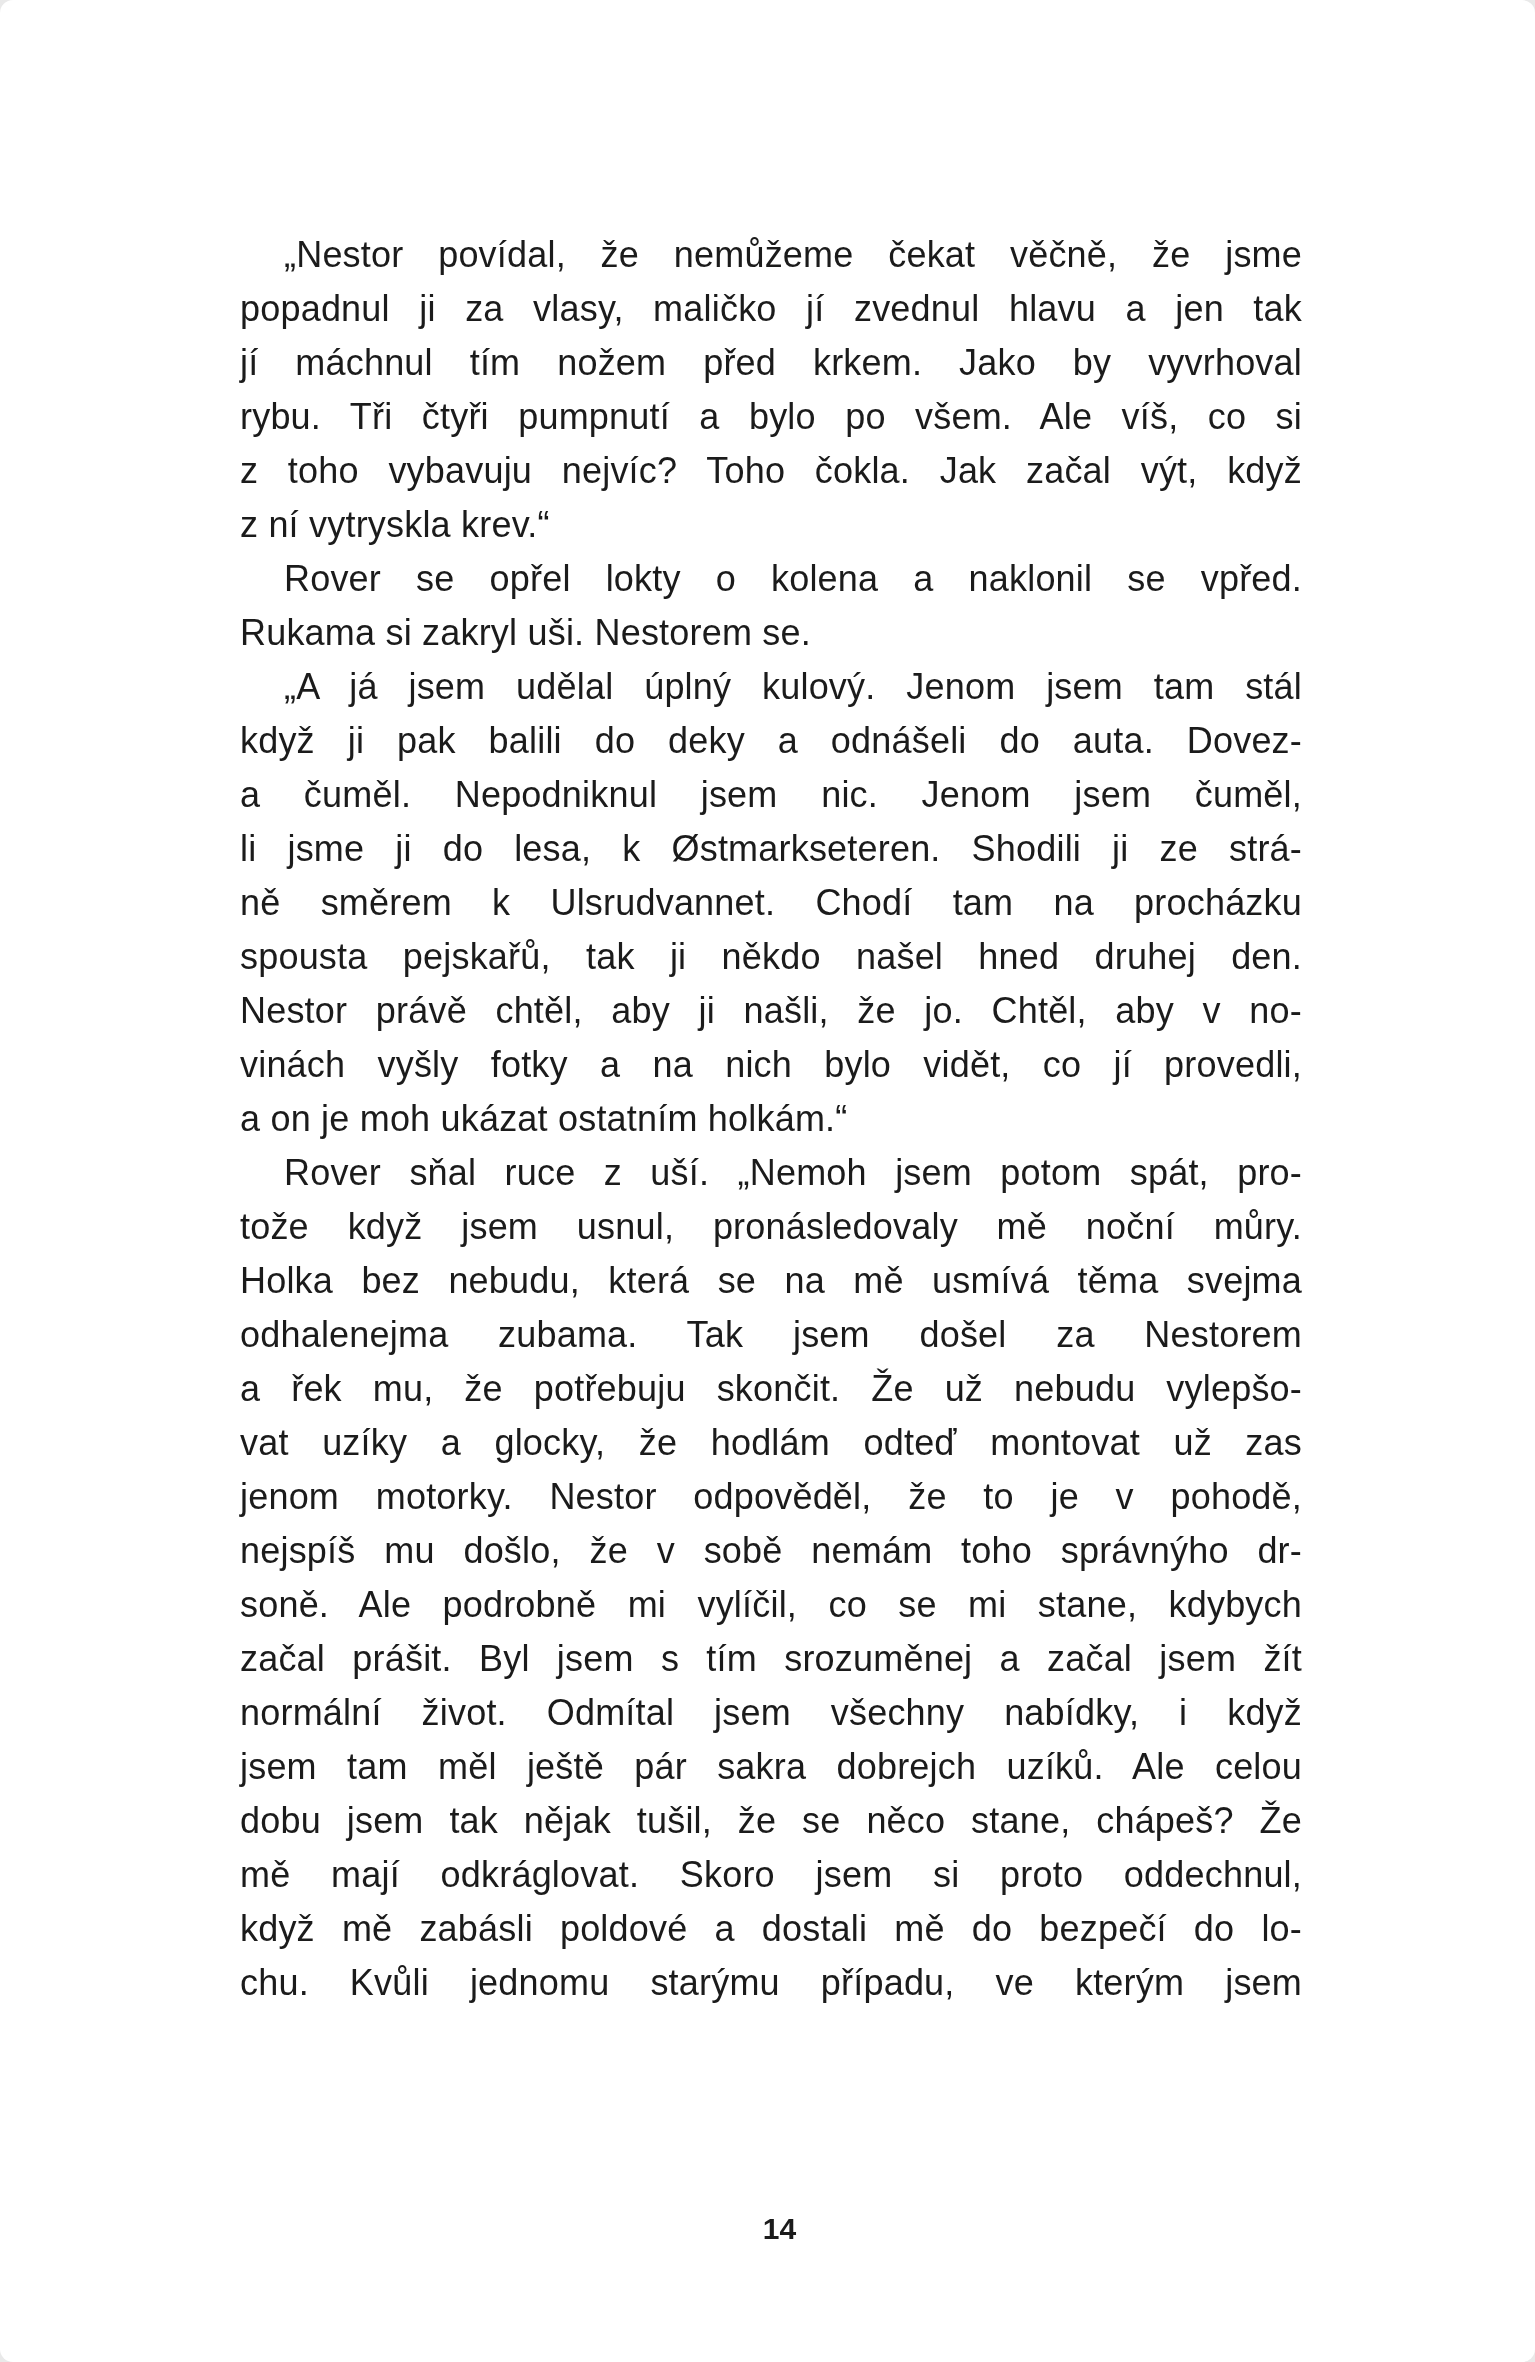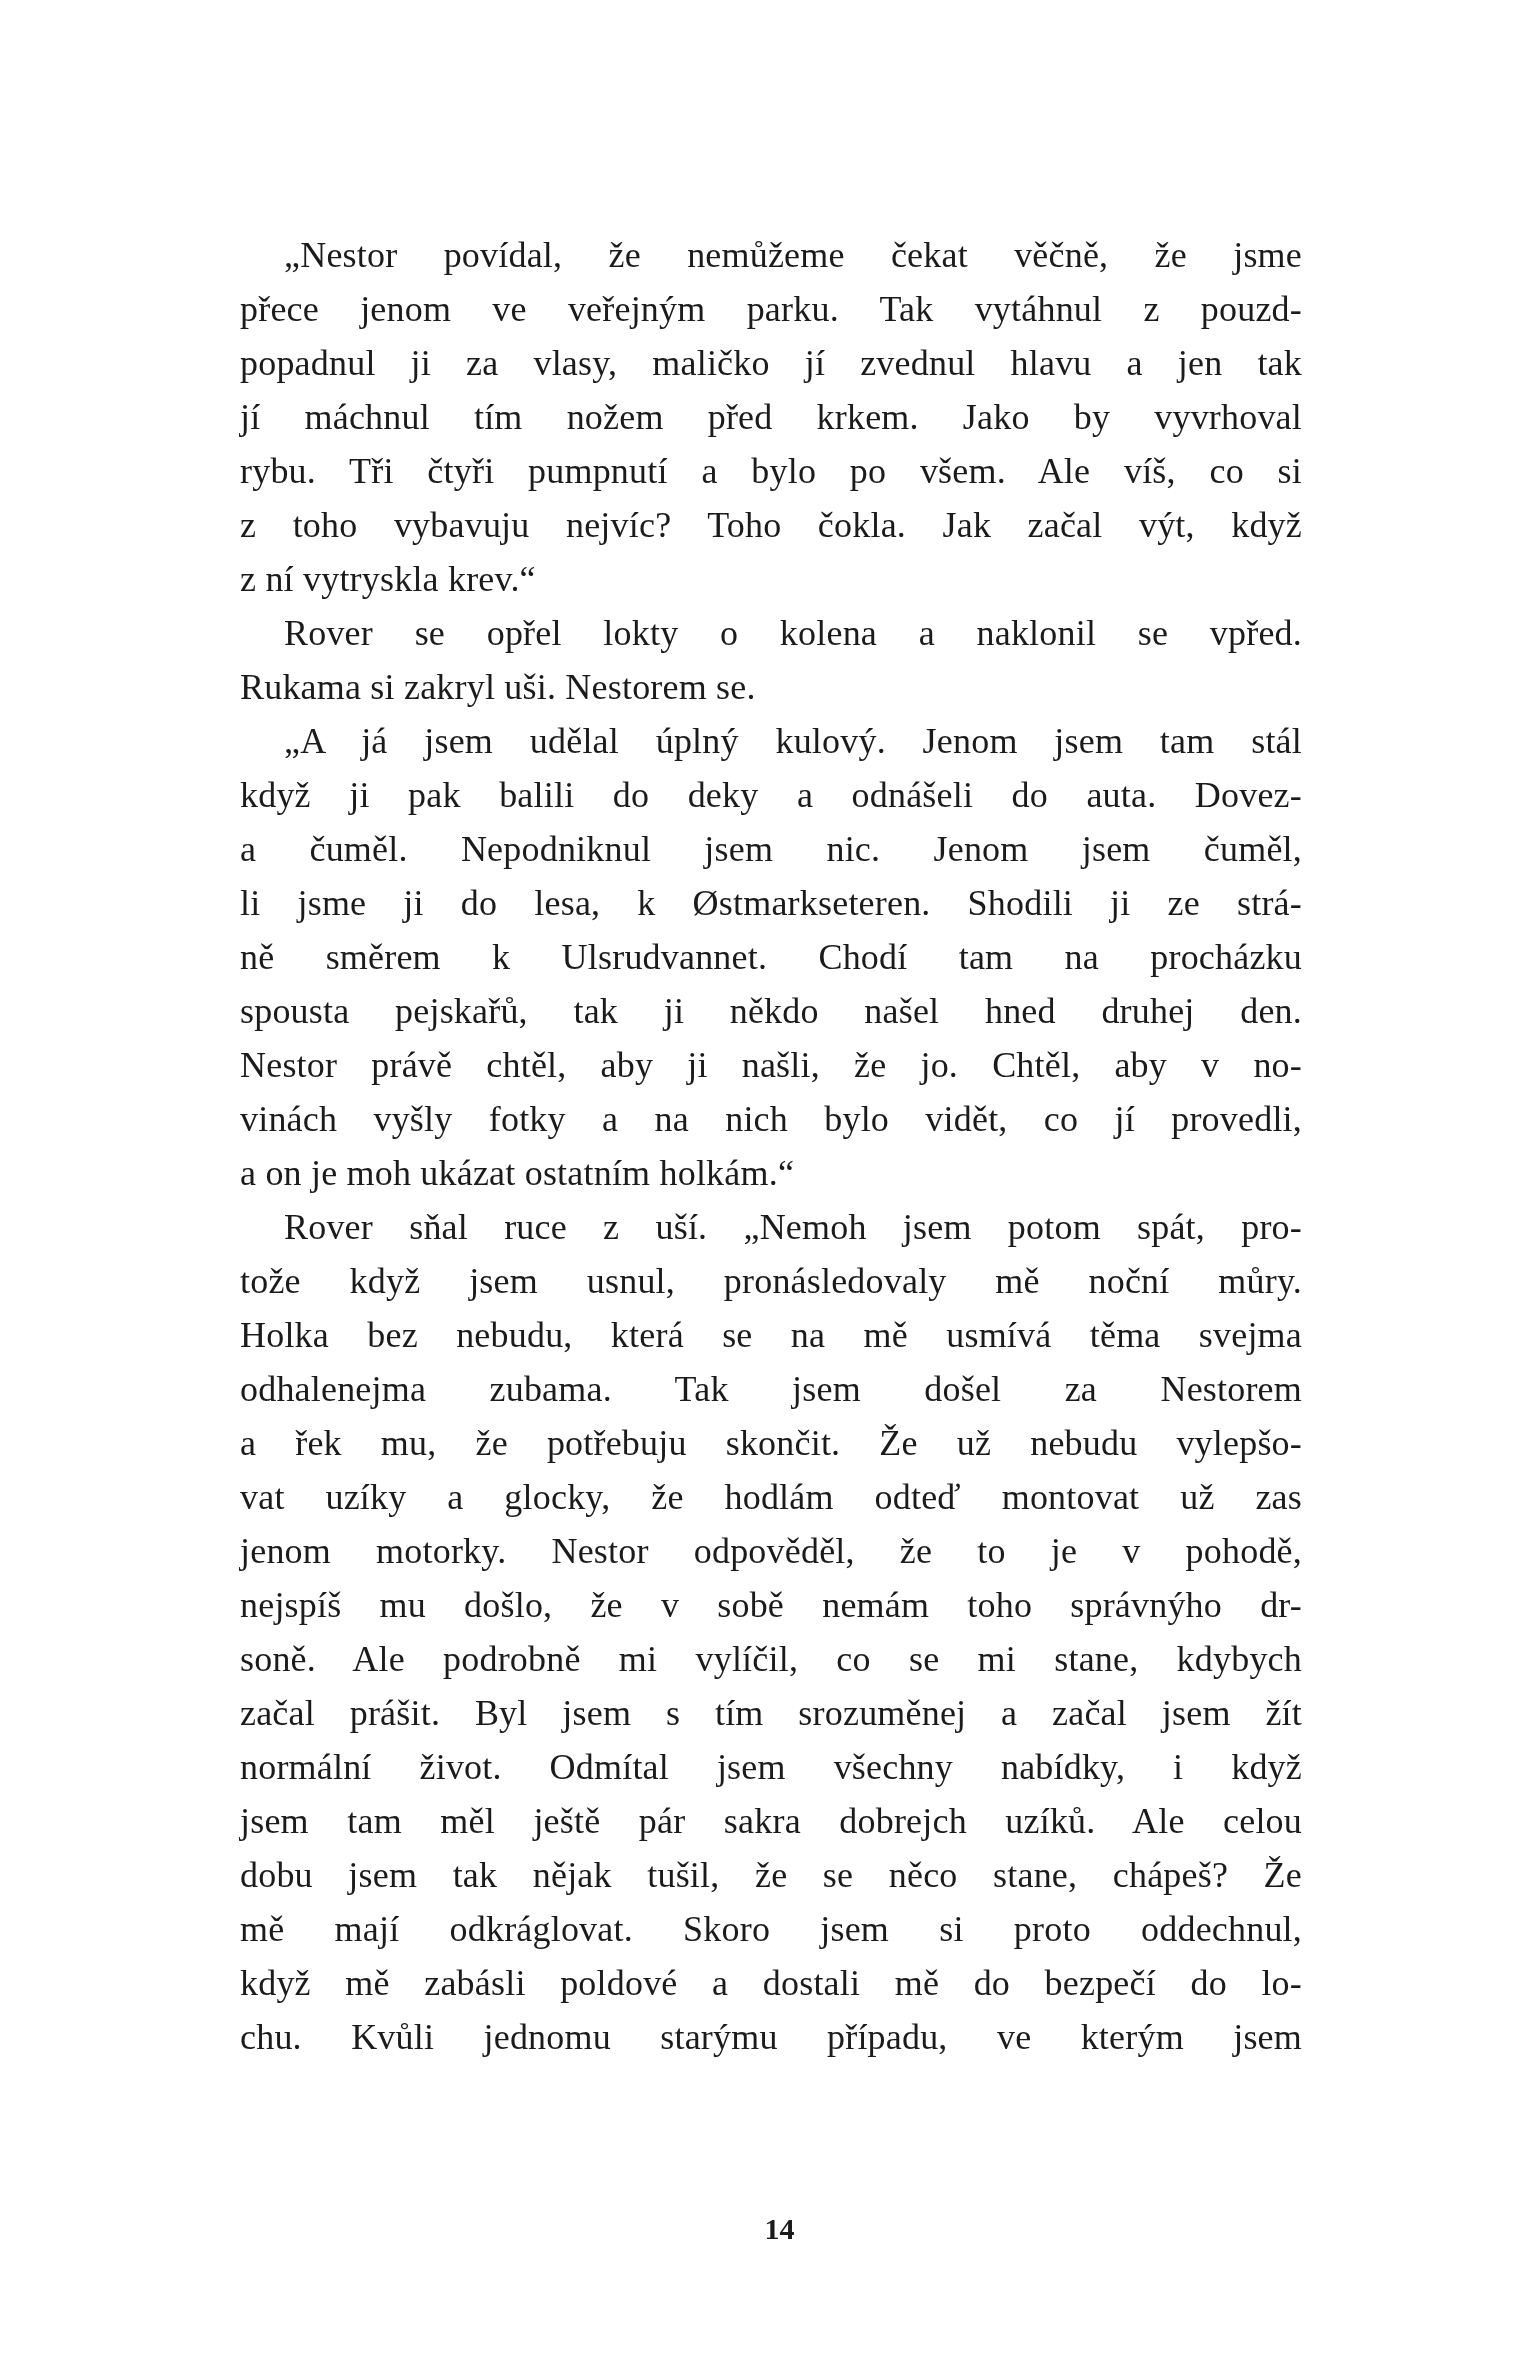--- a/index.html
+++ b/index.html
@@ -8,22 +8,23 @@
     padding: 0;
     background: #e9e9e9;
   }
   .page {
     position: relative;
     width: 1535px;
     height: 2362px;
     margin: 0 auto;
     background: #ffffff;
     color: #1b1b1b;
-    font-family: Liberation Serif, serif;
+    font-family: Liberation Sans, sans-serif;
     overflow: hidden;
+    border-radius: 13px;
   }
   .text-block {
     position: absolute;
     left: 240px;
     top: 228px;
     width: 1062px;
   }
   .paragraph {
     margin: 0;
     padding: 0;
@@ -55,21 +56,20 @@
     margin-left: 12px;
   }
 </style>
 </head>
 <body>
 
 <div class="page">
   <div class="text-block">
       <div class="paragraph">
         <div class="line indent">„Nestor povídal, že nemůžeme čekat věčně, že jsme</div>
-        <div class="line">přece jenom ve veřejným parku. Tak vytáhnul z pouzd-</div>
         <div class="line">popadnul ji za vlasy, maličko jí zvednul hlavu a jen tak</div>
         <div class="line">jí máchnul tím nožem před krkem. Jako by vyvrhoval</div>
         <div class="line">rybu. Tři čtyři pumpnutí a bylo po všem. Ale víš, co si</div>
         <div class="line">z toho vybavuju nejvíc? Toho čokla. Jak začal výt, když</div>
         <div class="line last">z ní vytryskla krev.“</div>
       </div>
       <div class="paragraph">
         <div class="line indent">Rover se opřel lokty o kolena a naklonil se vpřed.</div>
         <div class="line last">Rukama si zakryl uši. Nestorem se.</div>
       </div>

